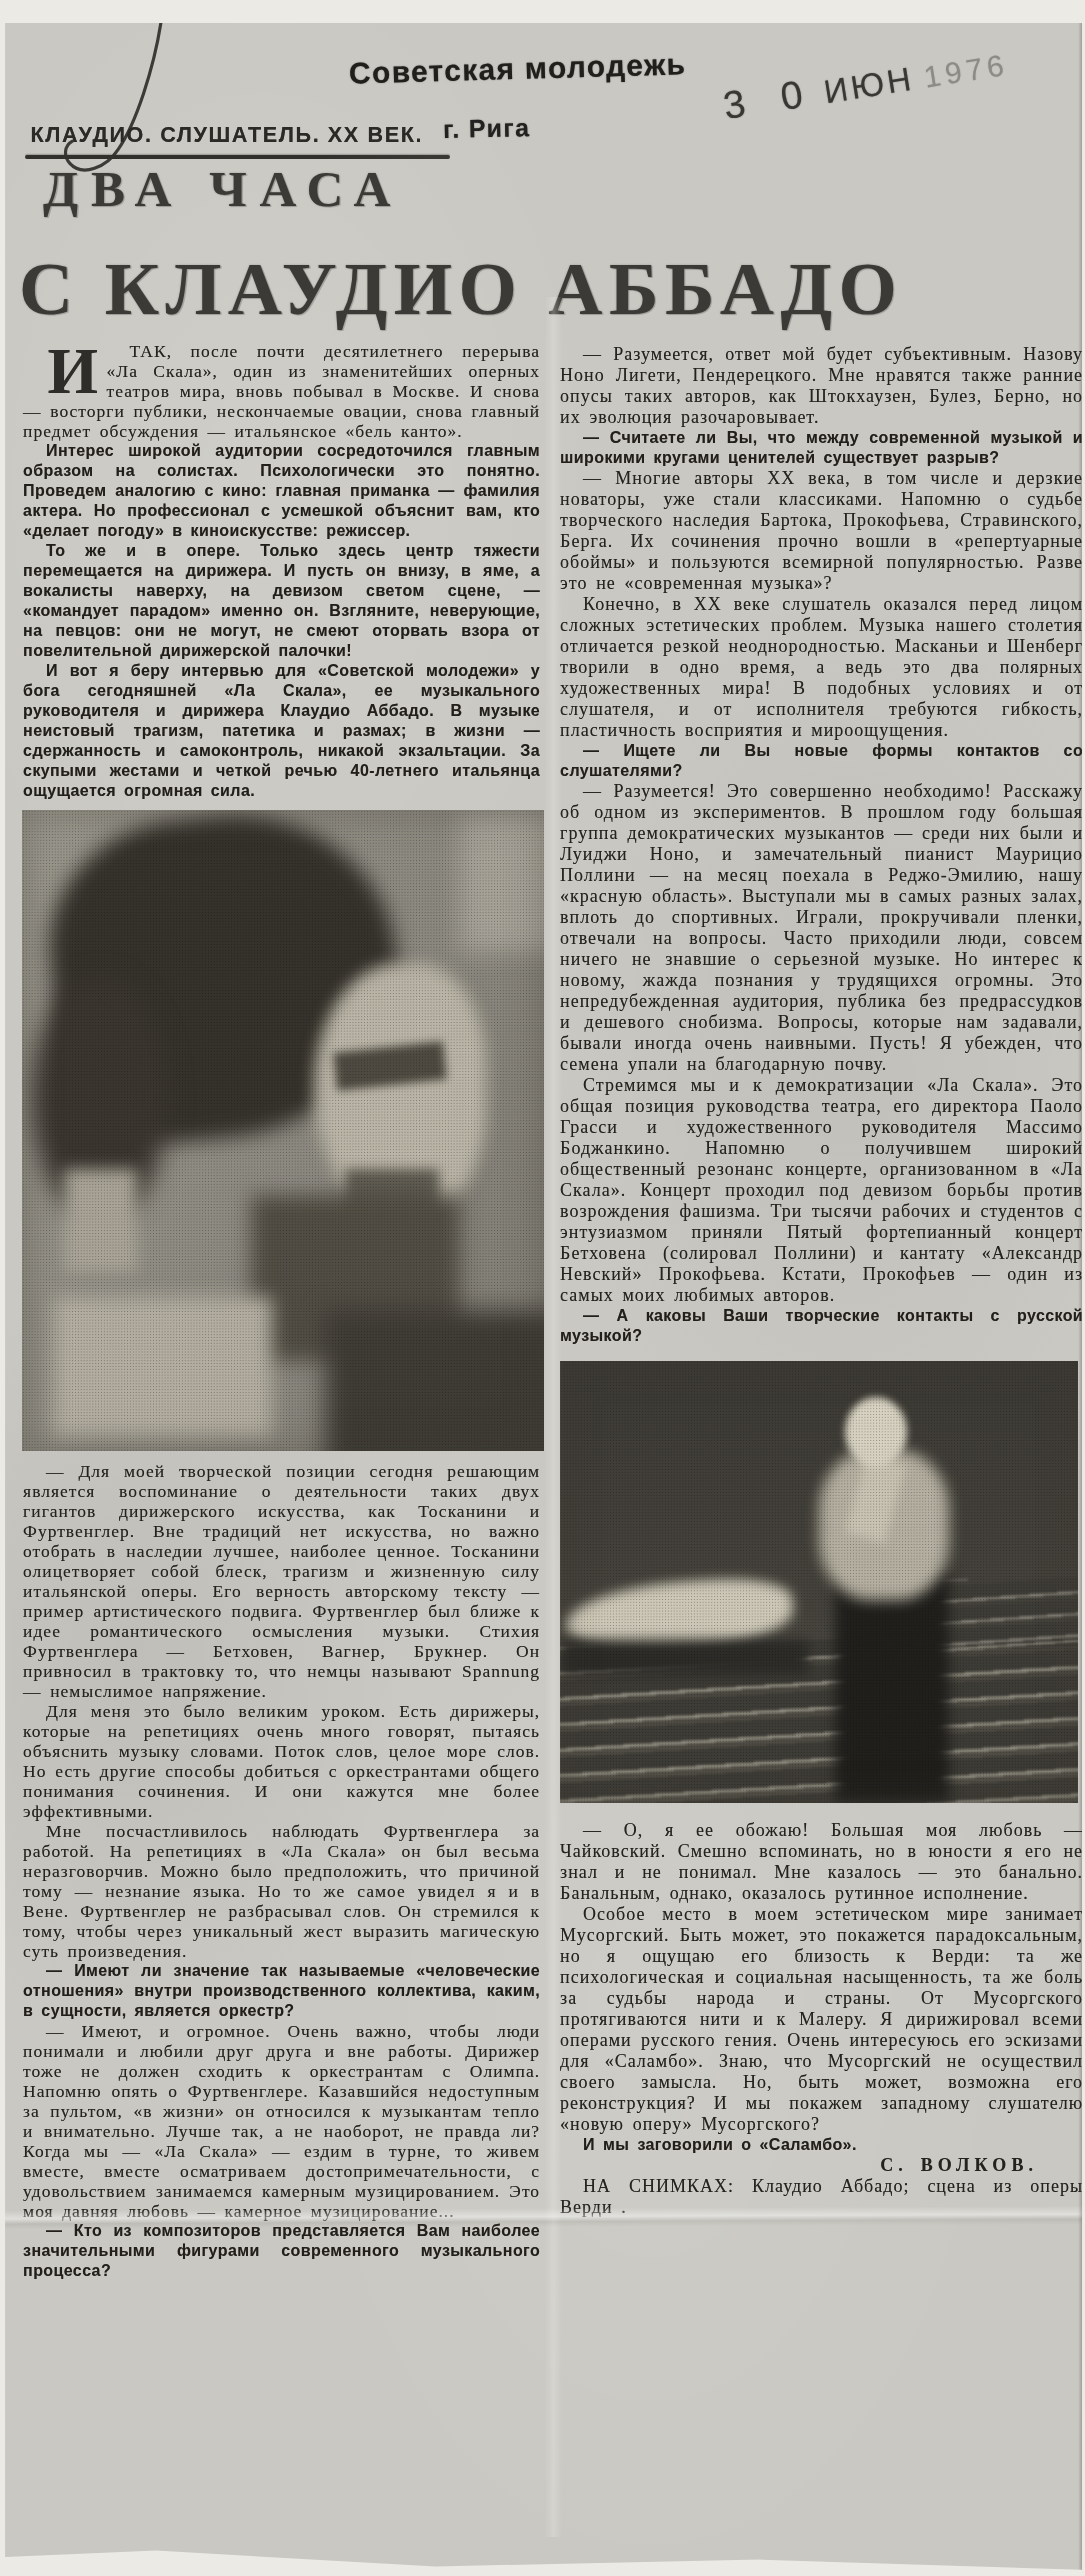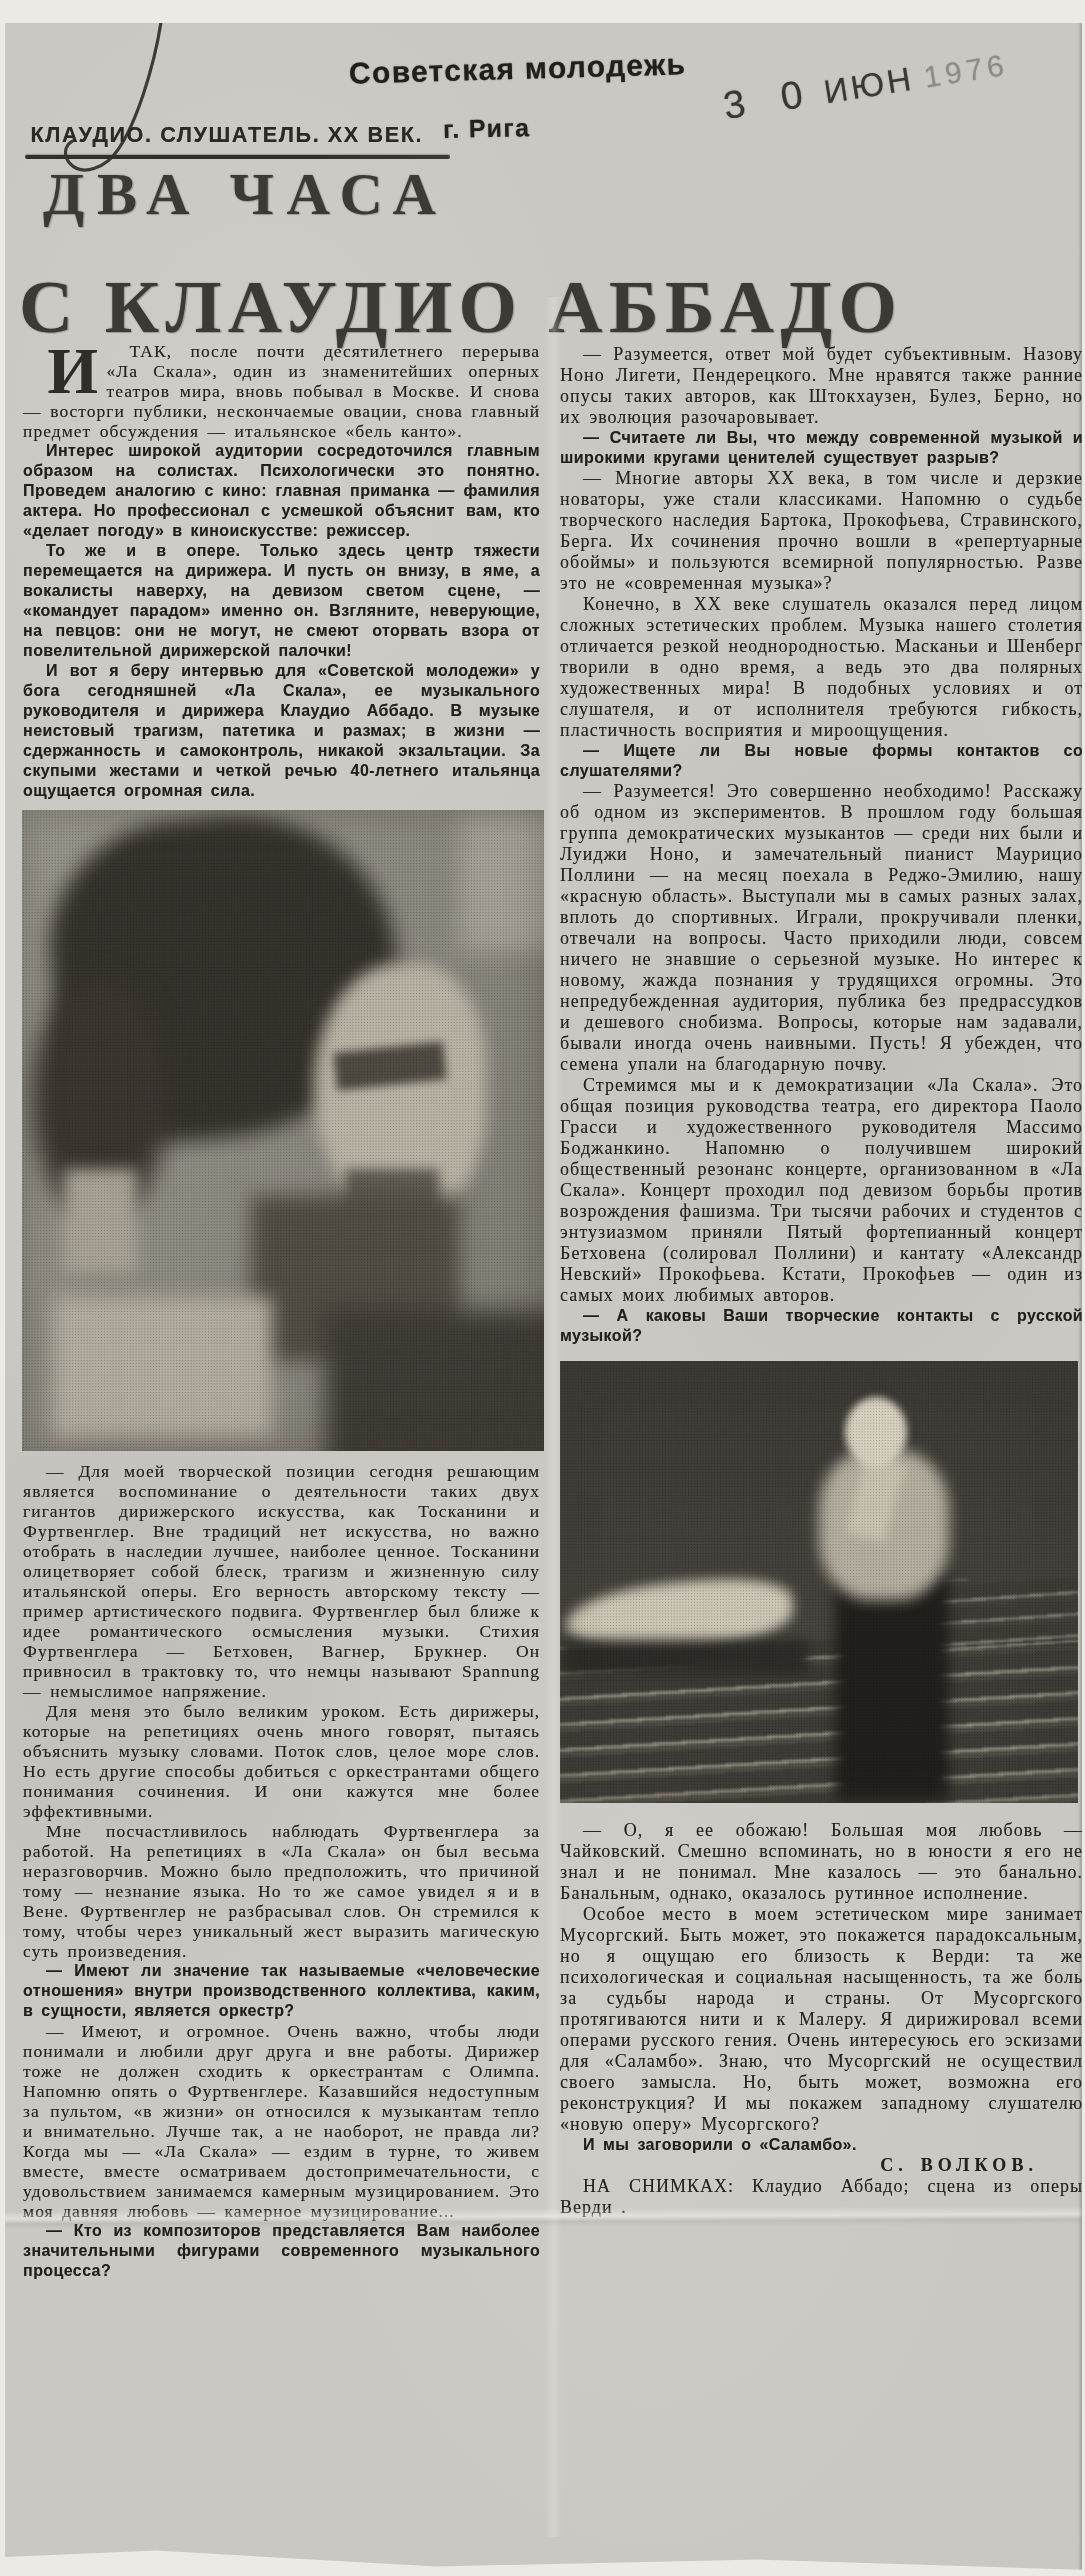--- a/index.html
+++ b/index.html
@@ -37,22 +37,22 @@
   
   .kicker{position:absolute;left:25.5px;top:101px;
     font:700 21.6px/1 "Liberation Sans",sans-serif;letter-spacing:1.6px;color:#2b2a26;
     text-shadow:0 0 0.6px rgba(30,30,26,.65);}
   .kicker-rule{position:absolute;left:20.4px;top:132px;width:425px;height:3.8px;border-radius:1.9px;
     background:linear-gradient(90deg,#31302c 70%,#3a3934);
     box-shadow:0 -1.3px 0 rgba(44,43,39,.25);}
   
   .hl{position:absolute;font-family:"Liberation Serif",serif;font-weight:700;color:#3b3a36;
     text-shadow:1.3px 1.3px 0 rgba(60,59,55,.22),0 0 1.9px rgba(55,54,50,.38);white-space:nowrap;}
-  .hl1{left:38px;top:141px;font-size:60px;line-height:1;letter-spacing:12.7px;}
-  .hl2{left:14px;top:228px;font-size:75px;line-height:1;letter-spacing:6.4px;margin-top:18px;}
+  .hl1{left:38px;top:141px;font-size:51px;line-height:1;letter-spacing:12.7px;}
+  .hl2{left:14px;top:228px;font-size:75px;line-height:1;letter-spacing:6.4px;}
   
   .pen{position:absolute;left:33px;top:-1.3px;}
   
   .col{position:absolute;color:#24231e;text-align:justify;}
   .col-left{left:18px;top:318px;width:517px;}
   .col-right{left:555px;top:321px;width:523px;}
   .col p{margin:0;text-indent:23px;text-shadow:0 0 0.6px rgba(35,33,28,.4);}
   .serif{font-size:17.5px;line-height:20px;letter-spacing:1px;word-spacing:3.2px;}
   .col-right .serif{font-size:18px;line-height:21px;}
   .sans{font-family:"Liberation Sans",sans-serif;font-weight:700;font-size:16px;

